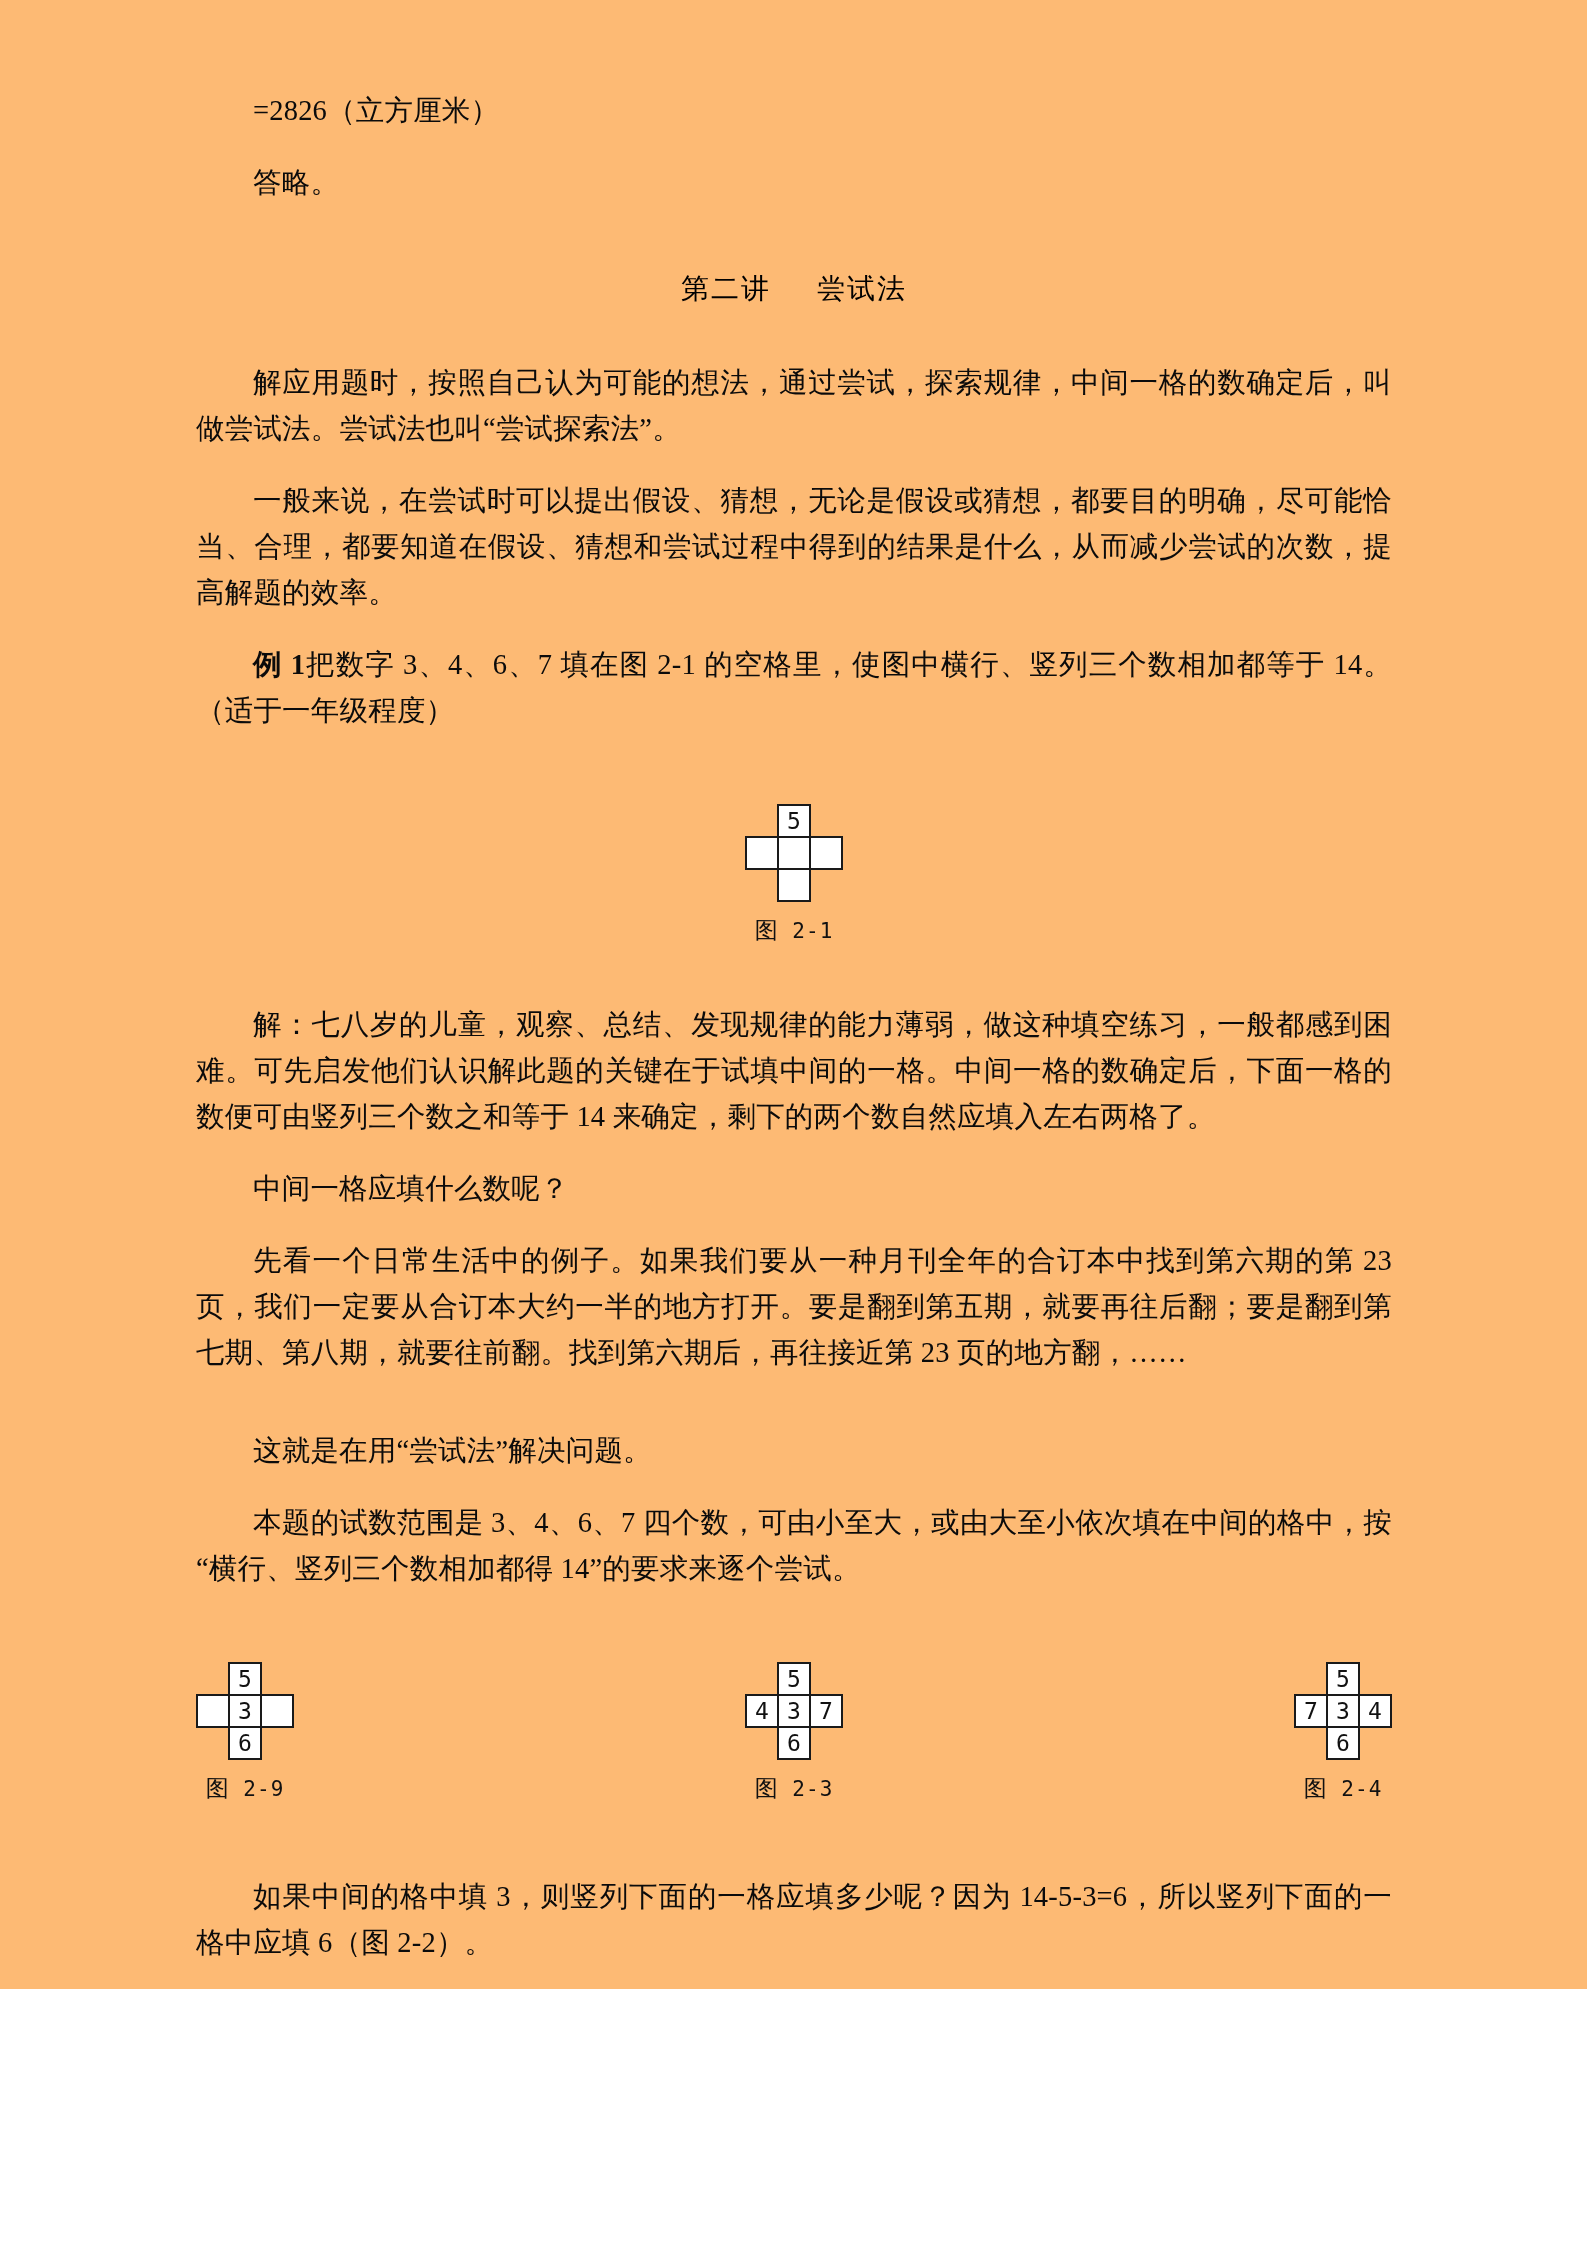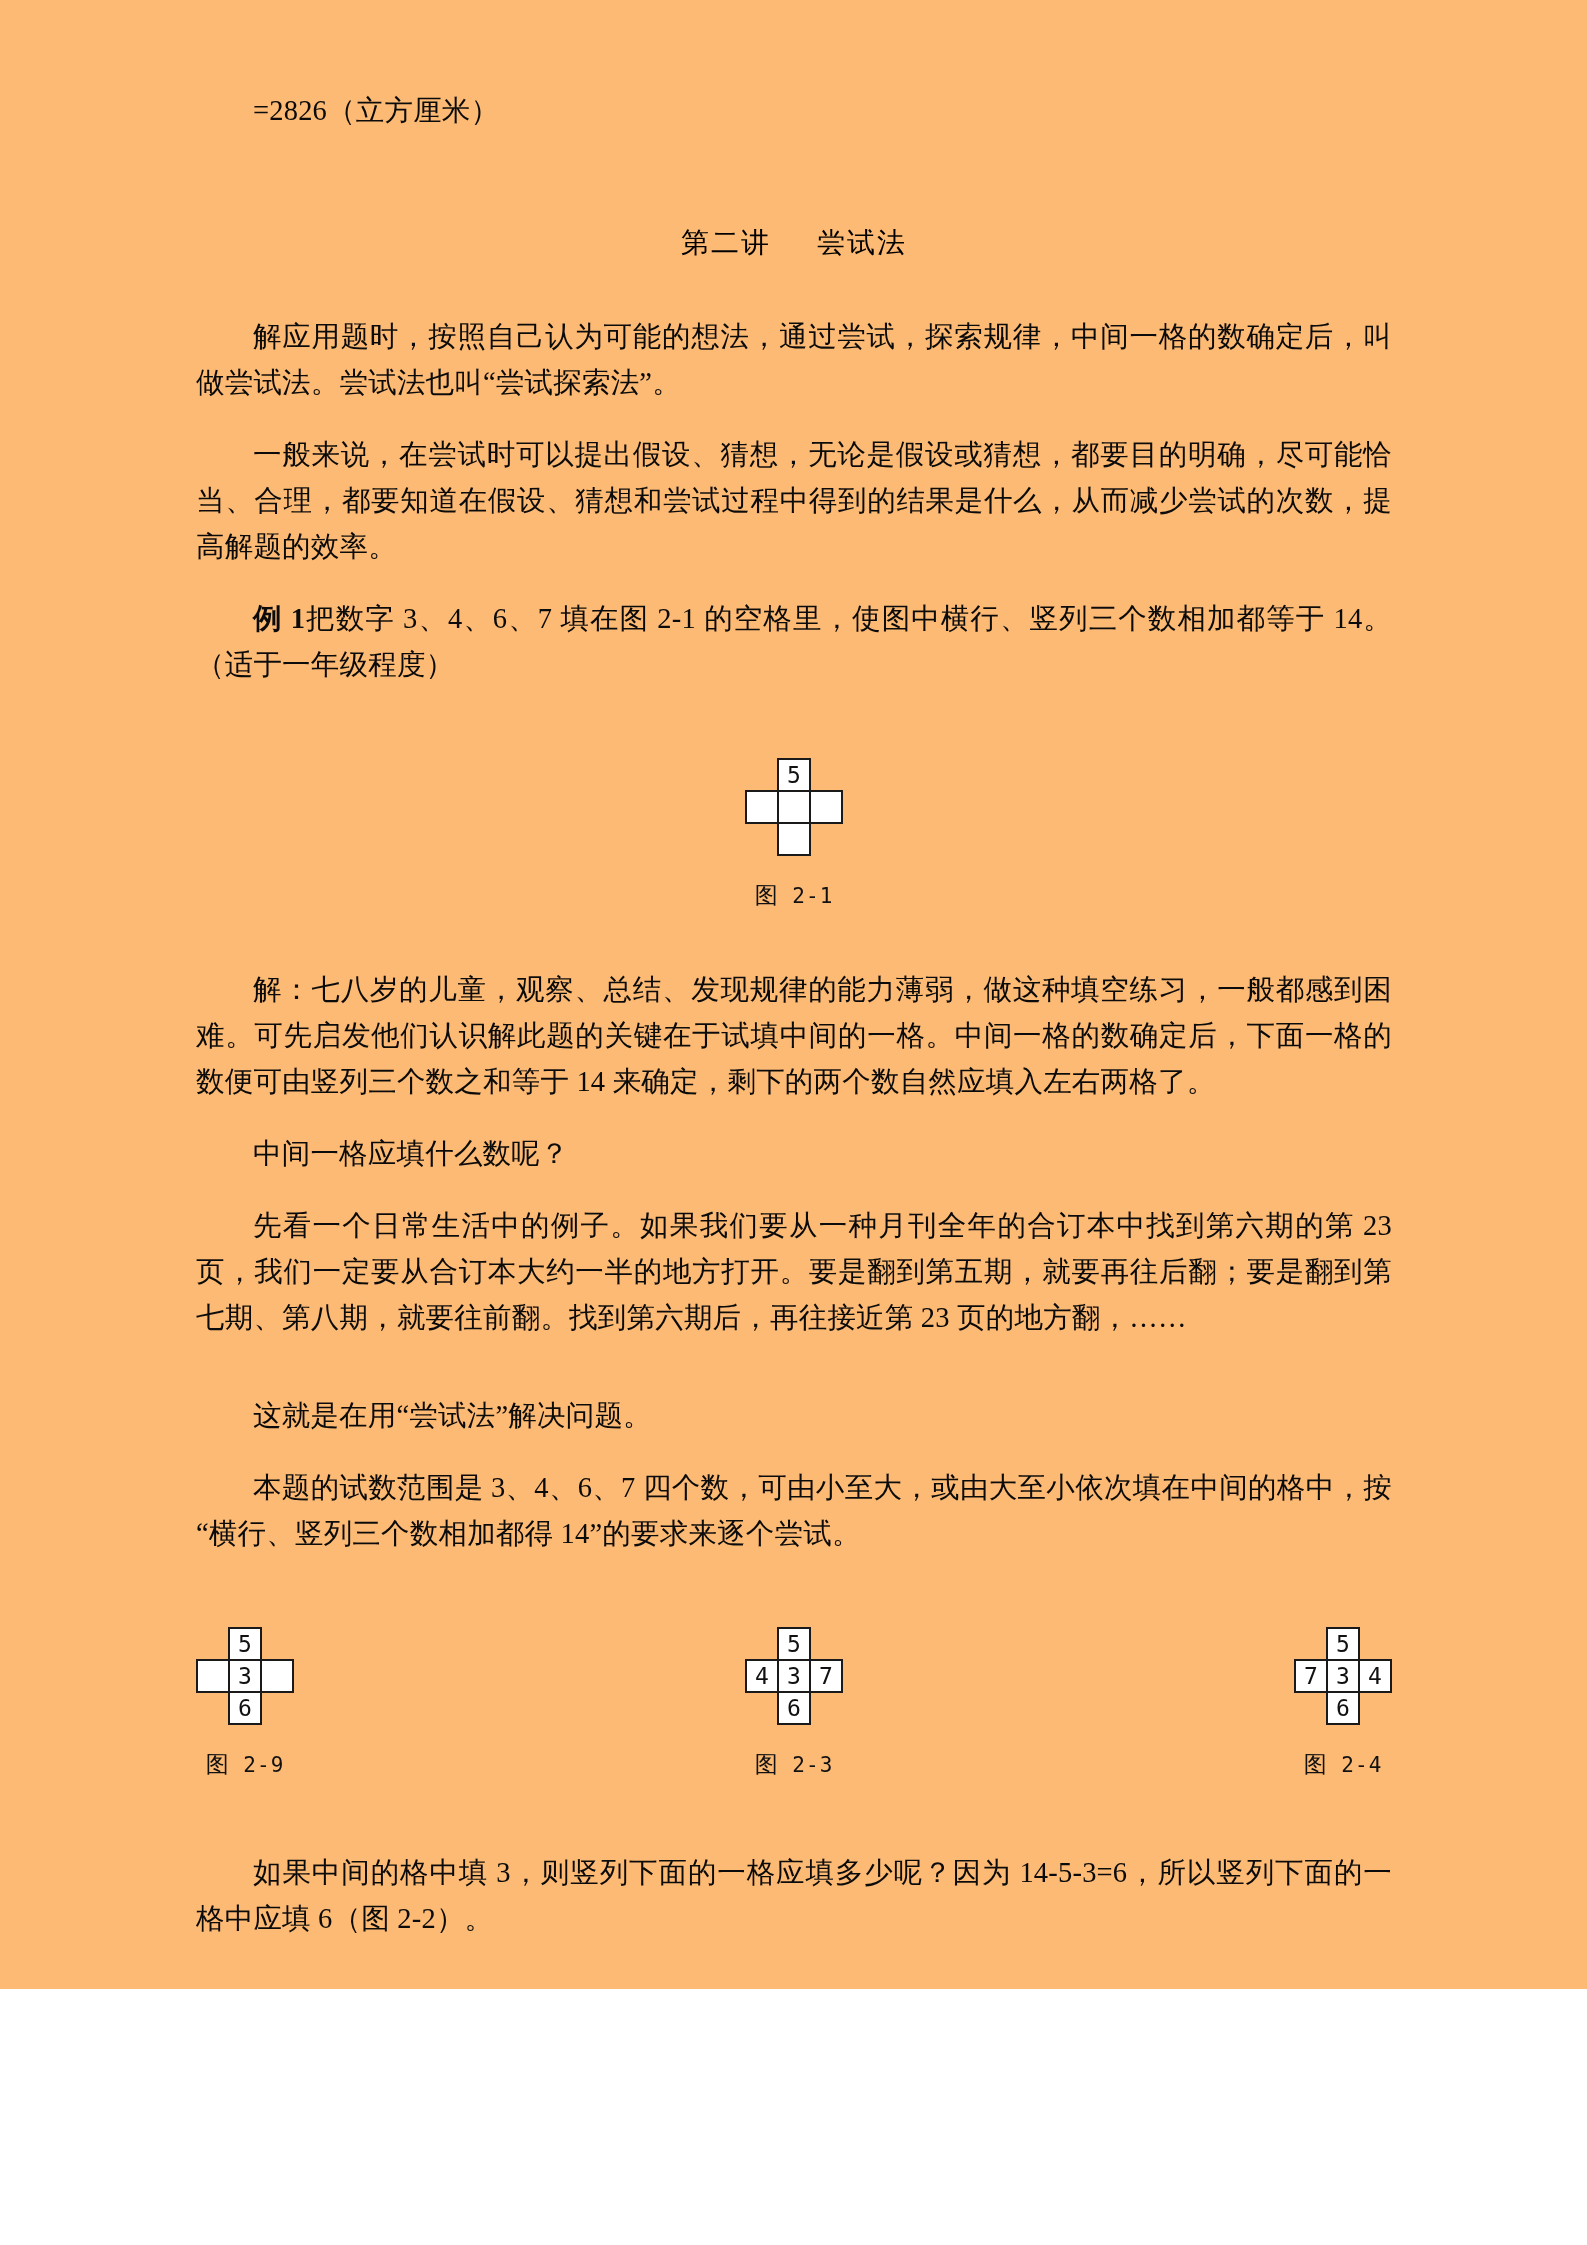--- a/index.html
+++ b/index.html
@@ -102,21 +102,21 @@
     color: #111;
     background: #ffffff;
     margin-left: -2px;
   }
   .cell:first-child { margin-left: 0; }
   .cell.invisible {
     border-color: transparent;
     background: transparent;
   }
   .fig-caption {
-    margin-top: 24px;
+    margin-top: 13px;
     font-family: "DejaVu Sans Mono", "Liberation Mono", monospace;
     font-size: 21px;
     letter-spacing: 1px;
     color: #111;
     white-space: nowrap;
   }
   .fig-caption .cn {
     font-family: "Liberation Serif", "DejaVu Serif", serif;
     font-size: 23px;
   }
@@ -137,20 +137,21 @@
 
 <div class="page">
   <div class="content">
 
     <div class="gap-88"></div>
 
     <p class="para indent">=2826（立方厘米）</p>
 
     <div class="gap-26"></div>
 
+    <p class="para indent">答略。</p>
 
     <div class="gap-56"></div>
 
     <h1 class="chapter-title">
       <span>第二讲</span><span class="gap"></span><span>尝试法</span>
     </h1>
 
     <div class="gap-44"></div>
 
     <p class="para indent">解应用题时，按照自己认为可能的想法，通过尝试，探索规律，中间一格的数确定后，叫做尝试法。尝试法也叫“尝试探索法”。</p>

